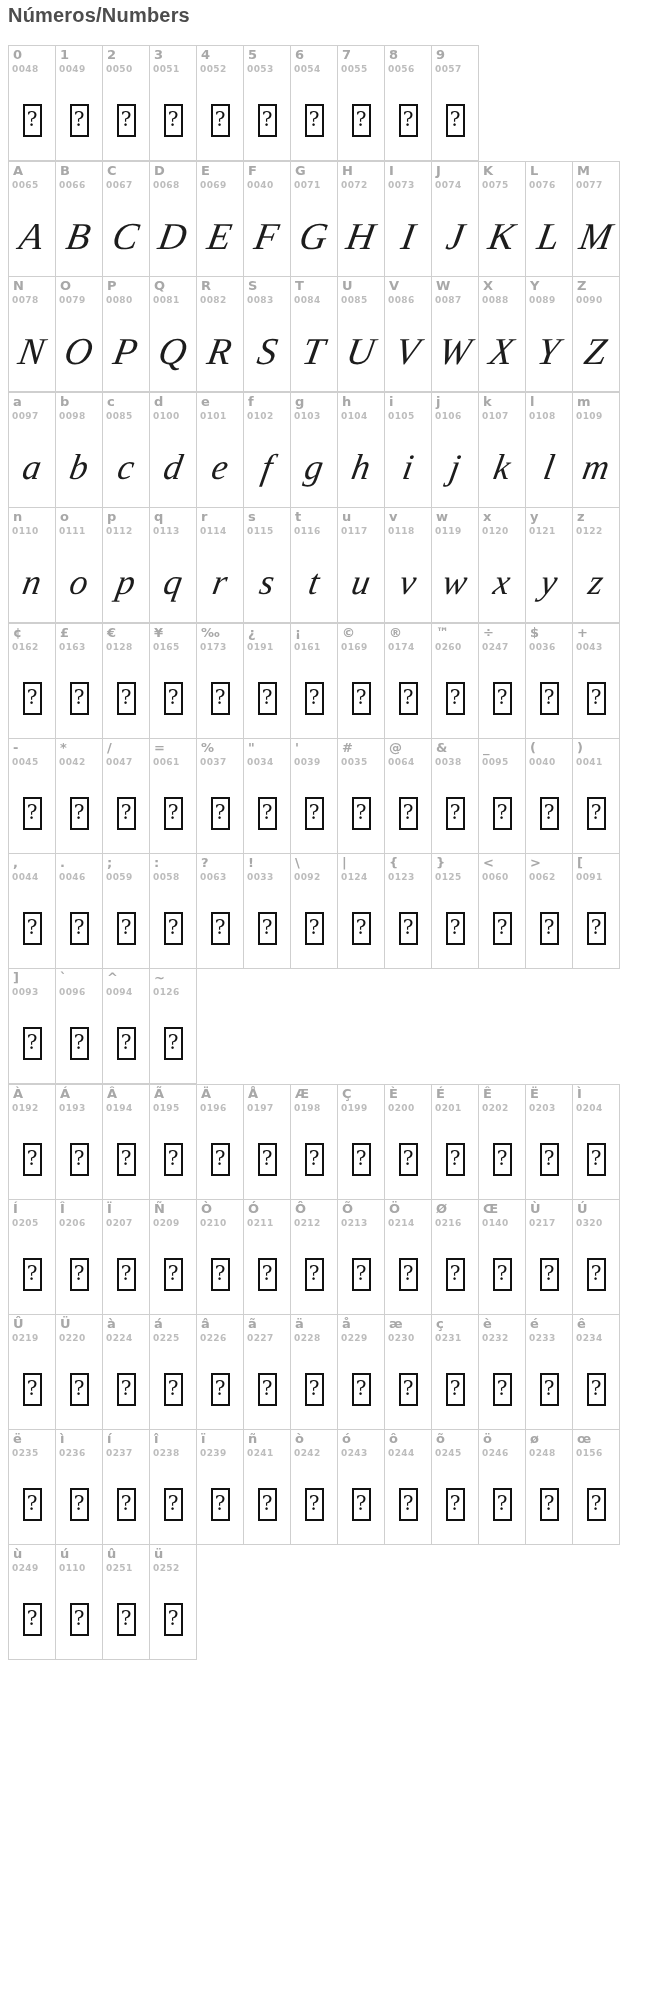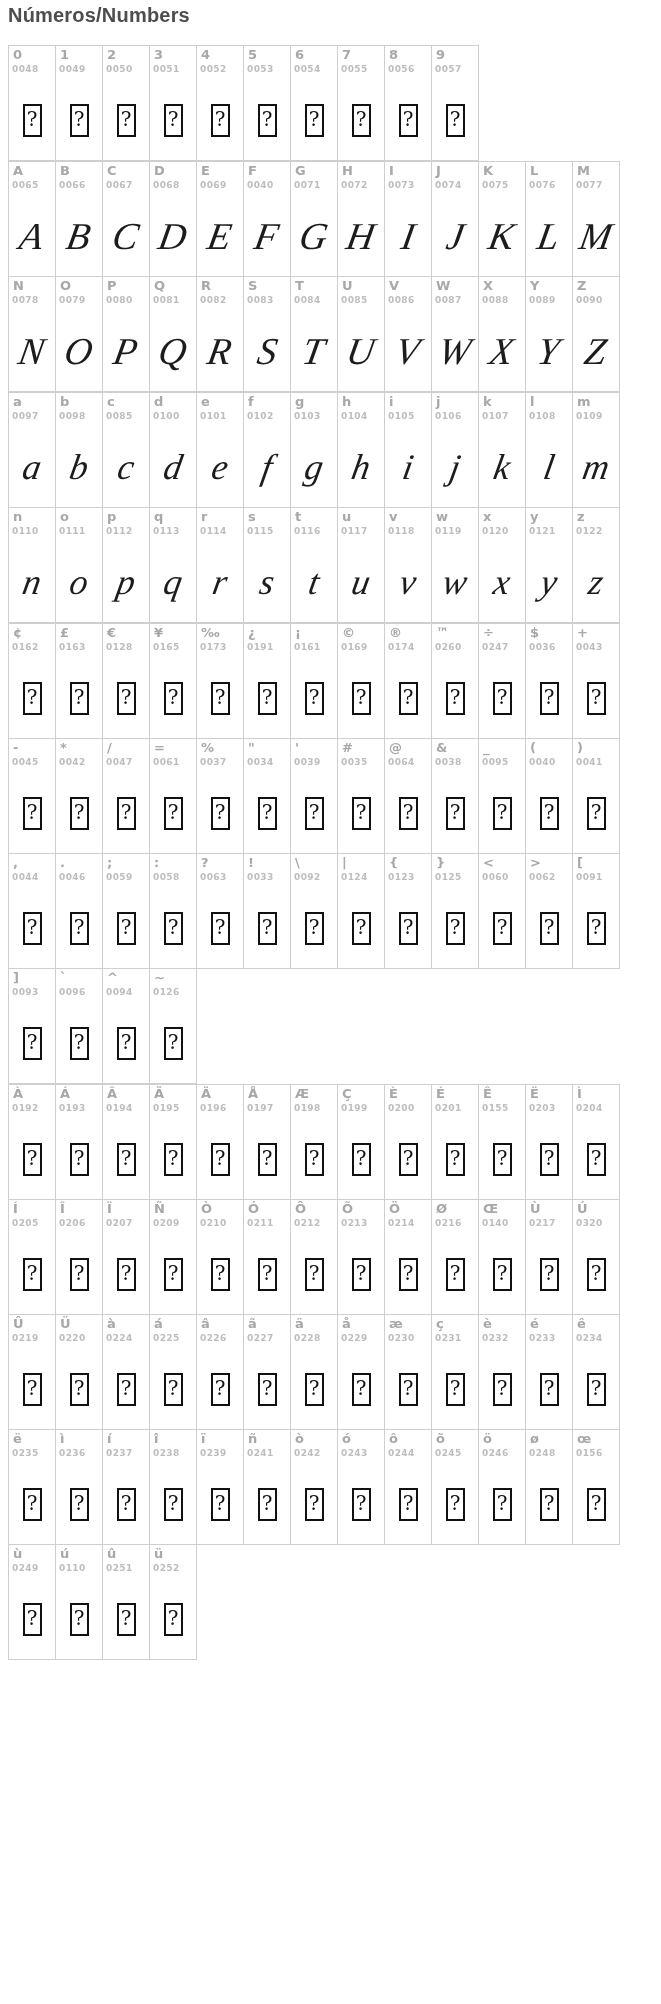--- a/index.html
+++ b/index.html
@@ -883,21 +883,21 @@
           </div>
           <div class="char-cell">
             <div class="cell-char">É</div>
             <div class="cell-code">0201</div>
             <div class="cell-glyph">
               <div class="notdef-box">?</div>
             </div>
           </div>
           <div class="char-cell">
             <div class="cell-char">Ê</div>
-            <div class="cell-code">0155</div>
+            <div class="cell-code">0202</div>
             <div class="cell-glyph">
               <div class="notdef-box">?</div>
             </div>
           </div>
           <div class="char-cell">
             <div class="cell-char">Ë</div>
             <div class="cell-code">0203</div>
             <div class="cell-glyph">
               <div class="notdef-box">?</div>
             </div>

